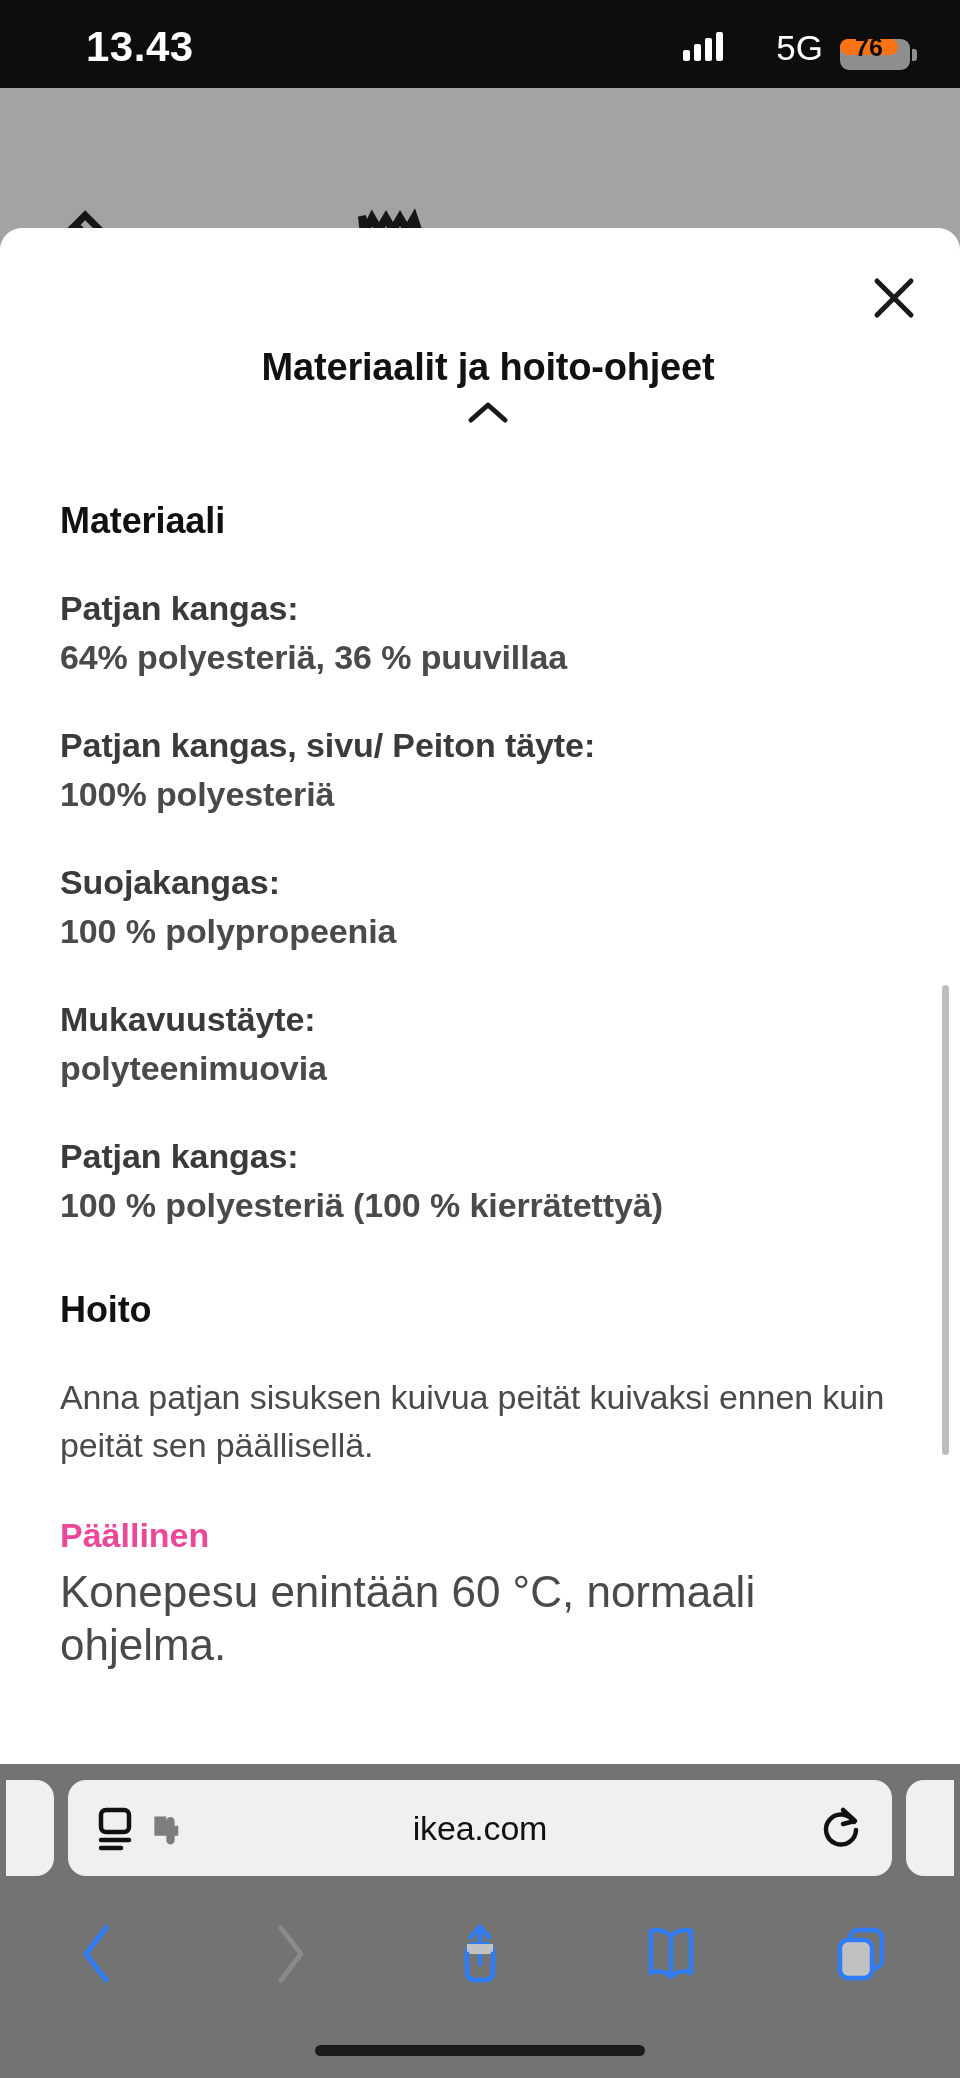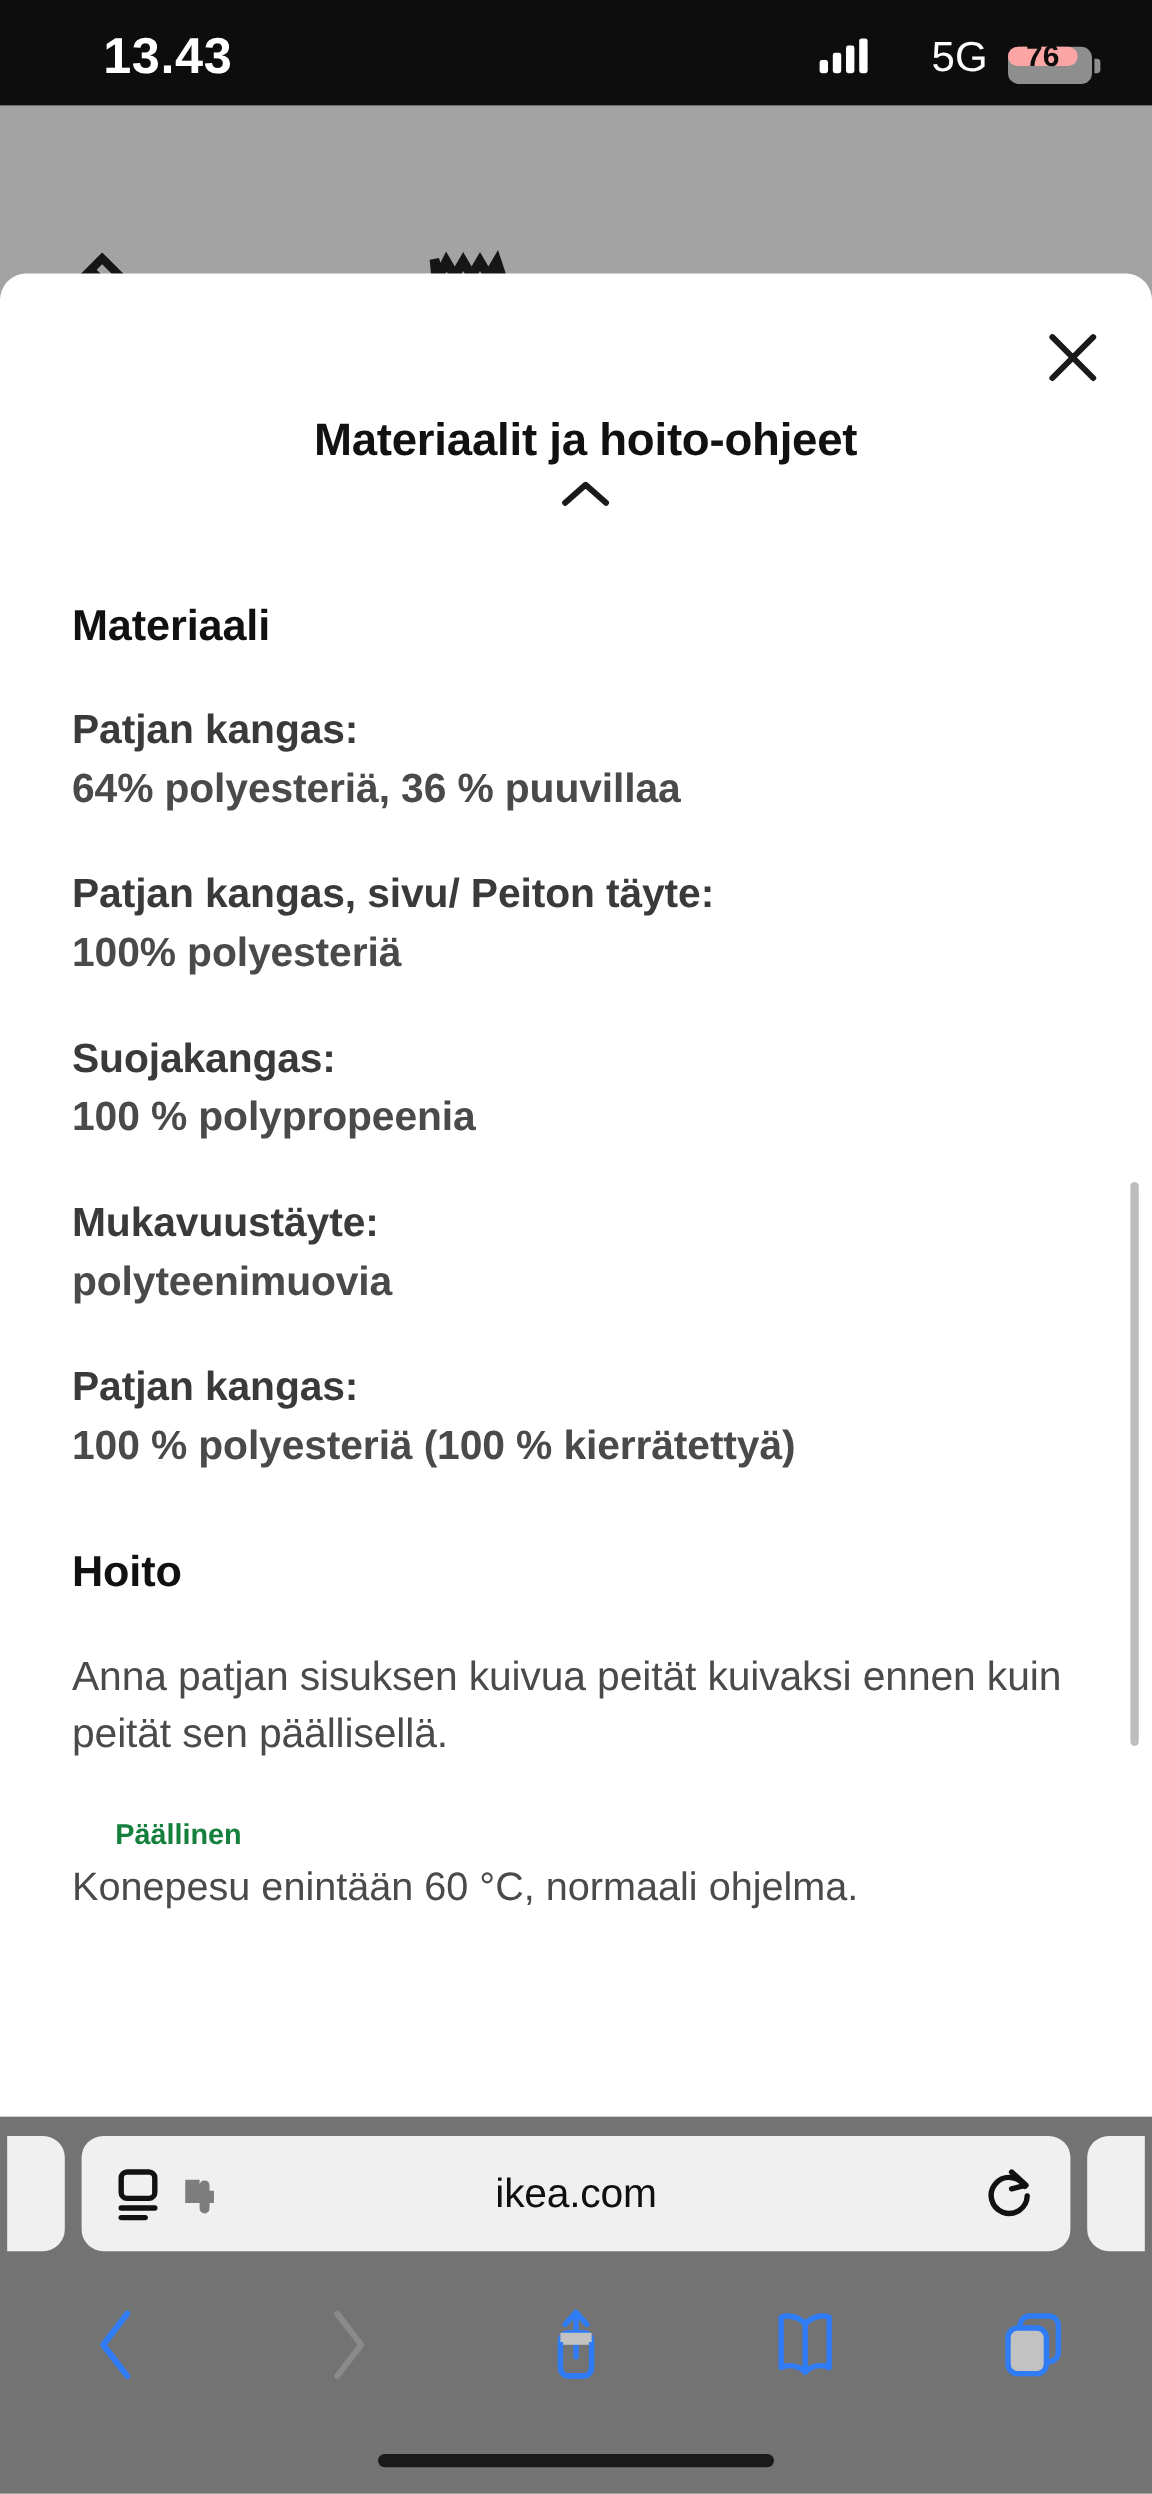--- a/index.html
+++ b/index.html
@@ -75,21 +75,21 @@
 
   .battery {
     position: relative;
     display: flex;
     align-items: center;
   }
   .battery-body {
     width: 58px;
     height: 16px;
     border-radius: 9px;
-    background: #fca5a5;
+    background: #f97316;
     display: flex;
     align-items: center;
     justify-content: center;
     position: relative;
     z-index: 2;
     text-align: right;
   }
   .battery-pct {
     color: #0d0d0d;
     font-size: 25px;
@@ -226,28 +226,27 @@
     font-weight: 400;
     color: #4a4a4a;
     line-height: 1.42;
     margin-top: 42px;
     max-width: 840px;
     letter-spacing: -0.1px;
   }
 
   .care-block { margin-top: 46px; }
   .care-title {
-    font-size: 24px;
+    font-size: 34px;
     font-weight: 700;
-    color: #15803d;
+    color: #ec4899;
     line-height: 1.22;
-    margin-left: 36px;
   }
   .care-text {
-    font-size: 33px;
+    font-size: 44px;
     font-weight: 400;
     color: #4a4a4a;
     line-height: 1.22;
     margin-top: 8px;
   }
 
   
   .sheet-scrollbar {
     position: absolute;
     right: 11px;

